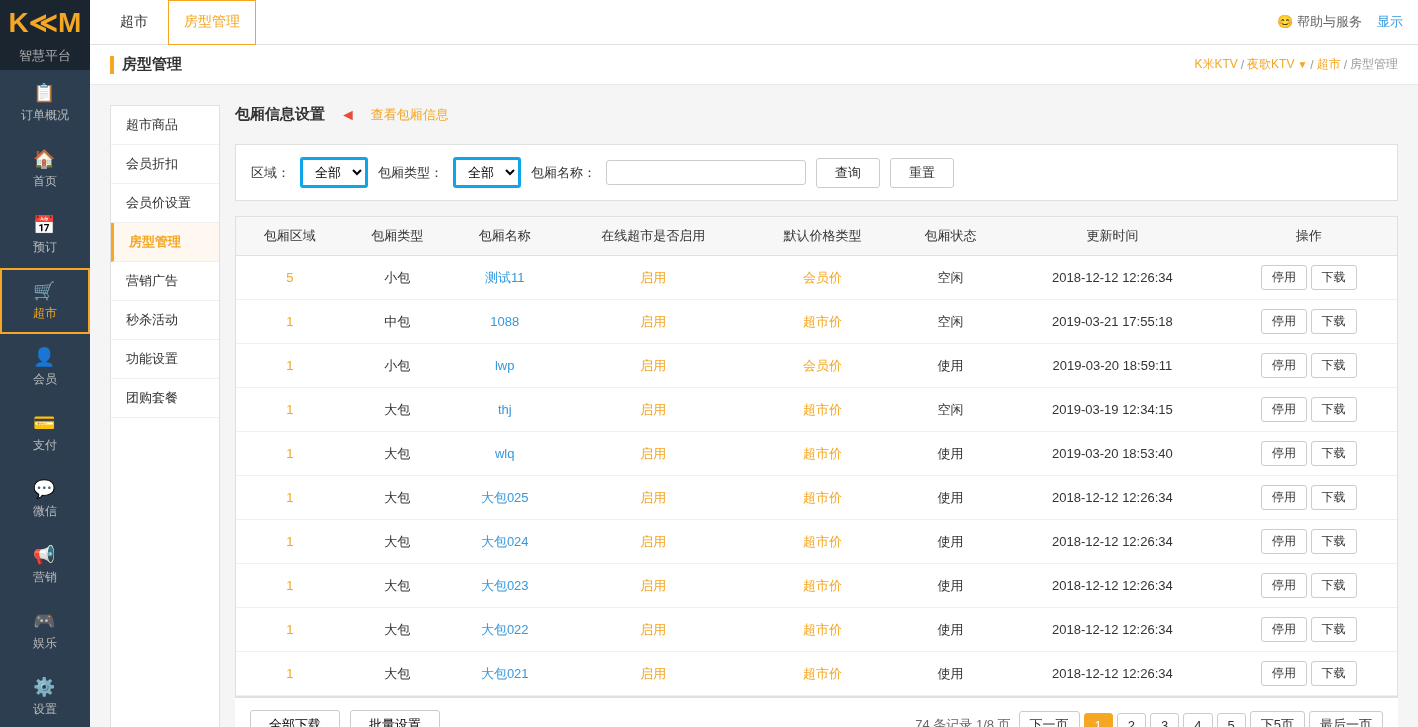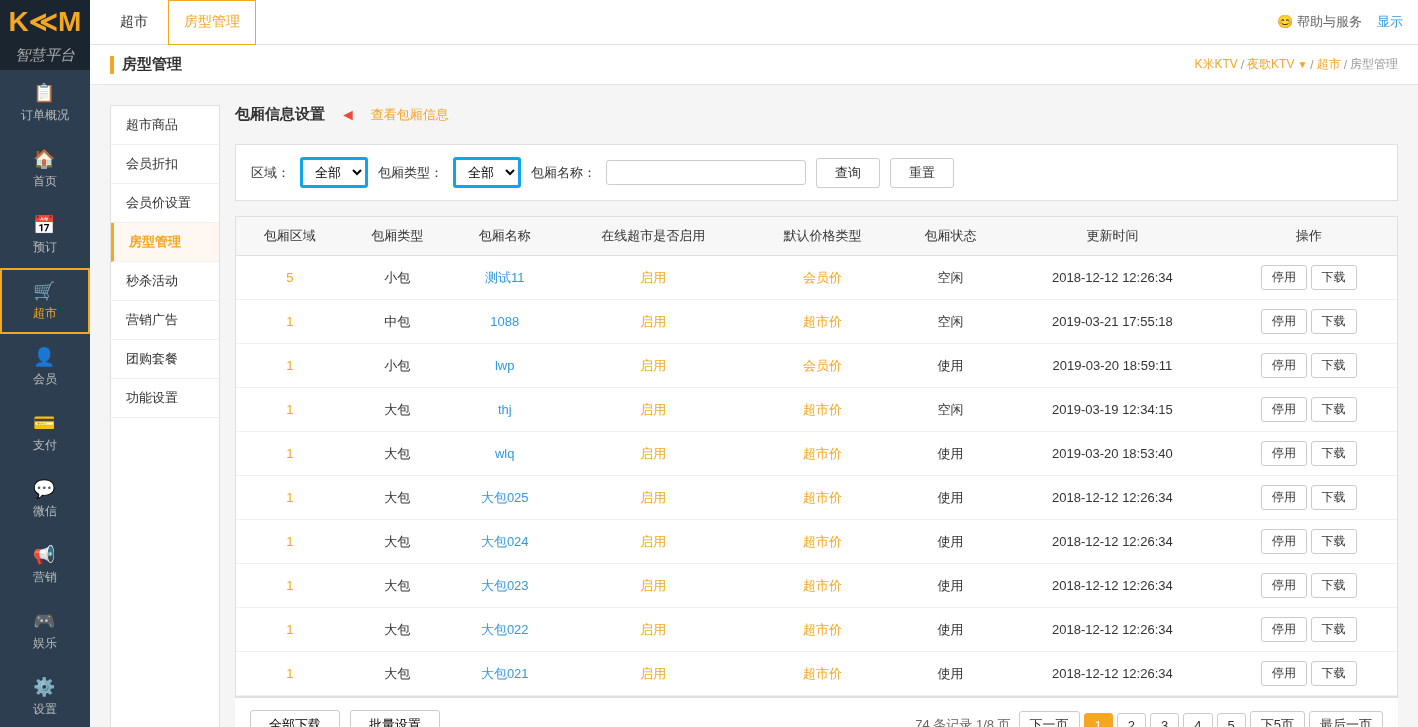--- a/index.html
+++ b/index.html
@@ -2,21 +2,21 @@
 <html><head>
   <meta charset="utf-8">
   <style>
     * { box-sizing: border-box; margin: 0; padding: 0; }
     body { font-family: 'Microsoft YaHei', Arial, sans-serif; font-size: 13px; background: #f5f5f5; display: flex; height: 727px; overflow: hidden; }
 
     
     .sidebar { width: 90px; background: #2c3e50; display: flex; flex-direction: column; align-items: center; color: #ccc; flex-shrink: 0; }
     .sidebar-logo { width: 100%; background: #1a252f; padding: 10px 0; display: flex; flex-direction: column; align-items: center; justify-content: center; height: 70px; }
     .logo-km { font-size: 28px; font-weight: bold; color: #f5a623; font-family: Arial; }
-    .logo-sub { font-size: 15px; color: #aaa; margin-top: 8px; font-style: italic; }
+    .logo-sub { font-size: 13px; color: #aaa; margin-top: 8px; }
     .sidebar-item { width: 100%; display: flex; flex-direction: column; align-items: center; padding: 12px 0; cursor: pointer; color: #bbb; font-size: 12px; }
     .sidebar-icon { font-size: 18px; margin-bottom: 3px; }
     .sidebar-label { font-size: 12px; }
 
     
     .main { flex: 1; display: flex; flex-direction: column; overflow: hidden; }
 
     
     .topnav { height: 45px; background: #fff; border-bottom: 1px solid #e0e0e0; display: flex; align-items: center; padding: 0 15px; gap: 5px; }
     .topnav-item { padding: 10px 15px; font-size: 14px; color: #333; cursor: pointer; height: 45px; display: flex; align-items: center; }
@@ -155,24 +155,24 @@
 
     <div class="inner">
 
       <div style="display:flex; gap:0;">
 
         <div style="width:110px; background:#fff; border:1px solid #e0e0e0; margin-right:15px; flex-shrink:0; font-size:13px;">
           <div style="padding:10px 15px; color:#333; cursor:pointer; border-bottom:1px solid #f0f0f0;">超市商品</div>
           <div style="padding:10px 15px; color:#333; cursor:pointer; border-bottom:1px solid #f0f0f0;">会员折扣</div>
           <div style="padding:10px 15px; color:#333; cursor:pointer; border-bottom:1px solid #f0f0f0;">会员价设置</div>
           <div style="padding:10px 15px; color:#f5a623; cursor:pointer; border-left:3px solid #f5a623; background:#fff8f0; font-weight:bold; border-bottom:1px solid #f0f0f0;">房型管理</div>
+          <div style="padding:10px 15px; color:#333; cursor:pointer; border-bottom:1px solid #f0f0f0;">营销广告</div>
           <div style="padding:10px 15px; color:#333; cursor:pointer; border-bottom:1px solid #f0f0f0;">秒杀活动</div>
-          <div style="padding:10px 15px; color:#333; cursor:pointer; border-bottom:1px solid #f0f0f0;">营销广告</div>
+          <div style="padding:10px 15px; color:#333; cursor:pointer; border-bottom:1px solid #f0f0f0;">功能设置</div>
           <div style="padding:10px 15px; color:#333; cursor:pointer; border-bottom:1px solid #f0f0f0;">团购套餐</div>
-          <div style="padding:10px 15px; color:#333; cursor:pointer; border-bottom:1px solid #f0f0f0;">功能设置</div>
         </div>
 
         <div style="flex:1;">
 
           <div class="info-setting">
             <span class="info-title">包厢信息设置</span>
             <span class="arrow-icon">◄</span>
             <span class="arrow-link">查看包厢信息</span>
           </div>
 

